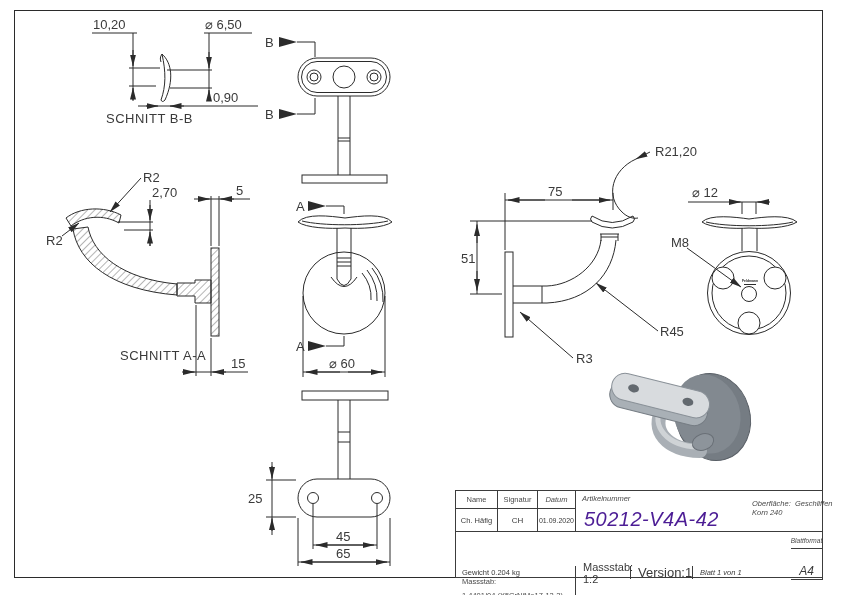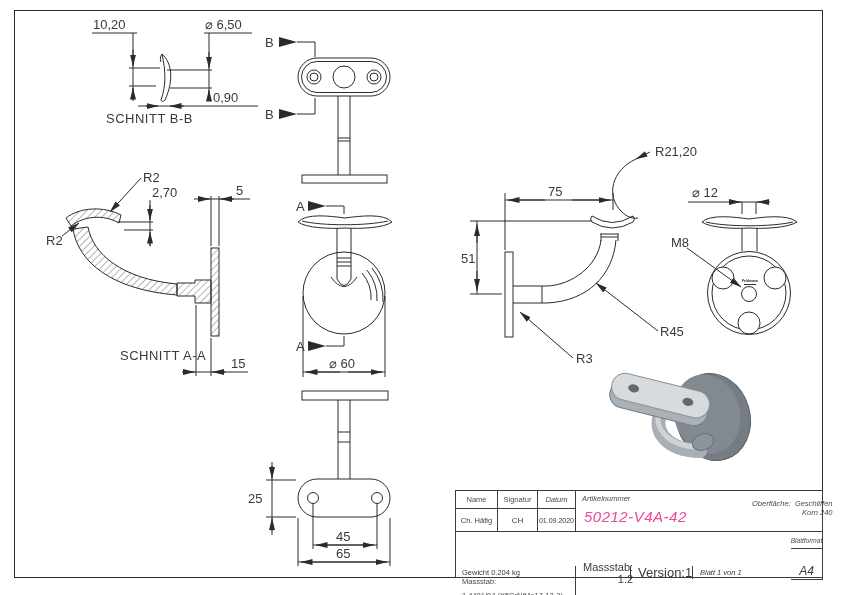--- a/index.html
+++ b/index.html
@@ -7,28 +7,28 @@
   svg{position:absolute;left:0;top:0;}
   .ln{stroke:#2b2b2b;stroke-width:1;fill:none;}
   .lnh{stroke:#2b2b2b;stroke-width:1;}
   .fil{fill:#2b2b2b;stroke:none;}
   .notch{fill:#ffffff;stroke:#2b2b2b;stroke-width:1;}
   text{font-family:"Liberation Sans",sans-serif;stroke:none;}
   text.dim{font-size:13px;fill:#3a3a3a;}
   text.vlabel{font-size:13px;fill:#3a3a3a;letter-spacing:.5px;}
   text.tiny{font-size:3.4px;fill:#222;font-weight:bold;}
   
-  .tblock{position:absolute;left:455px;top:490px;width:368px;height:88px;border:1.4px solid #3c3c3c;background:#fff;box-sizing:border-box;text-align:right;}
+  .tblock{position:absolute;left:455px;top:490px;width:368px;height:88px;border:1.4px solid #3c3c3c;background:#fff;box-sizing:border-box;}
   .c{position:absolute;box-sizing:border-box;border-right:1px solid #3c3c3c;border-bottom:1px solid #3c3c3c;
      display:flex;align-items:center;justify-content:center;font-size:8px;color:#3a3a3a;}
   .hdr{font-size:7.5px;color:#4a4a4a;}
   .noB{border-bottom:none;} .noR{border-right:none;font-style:italic;}
   .rel{position:relative;}
   .abs{position:absolute;}
-  .artnum{font-size:15px;color:#ec4899;letter-spacing:.5px;}
+  .artnum{font-size:20px;color:#4c1d95;letter-spacing:.5px;}
   .small{font-size:7.5px;color:#4a4a4a;}
 </style>
 </head>
 <body>
 
 <div class="sheet">
 
 <svg width="842" height="595" viewBox="0 0 842 595">
   <defs>
     <marker id="ma" viewBox="0 0 12 8" markerWidth="12" markerHeight="8" refX="11.5" refY="4" orient="auto" markerUnits="userSpaceOnUse">

